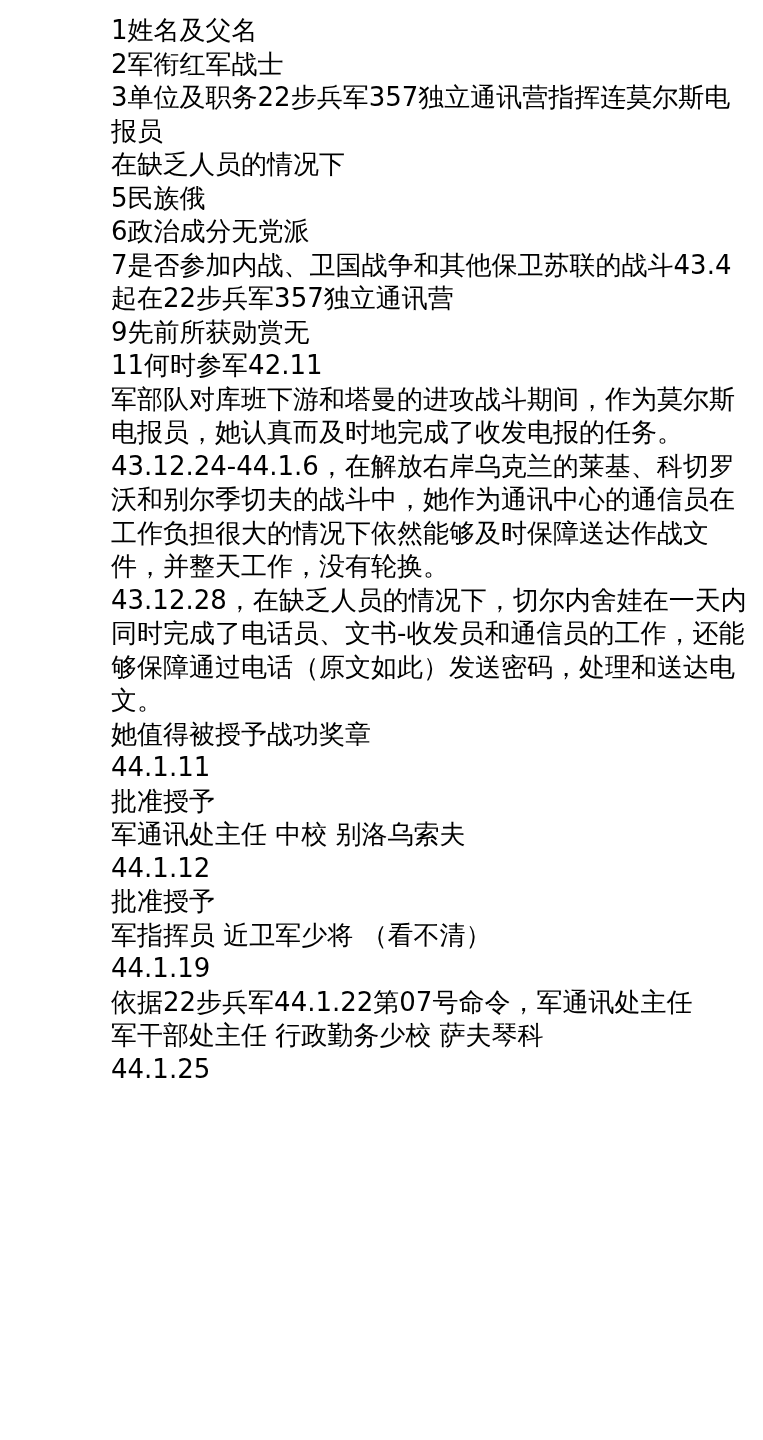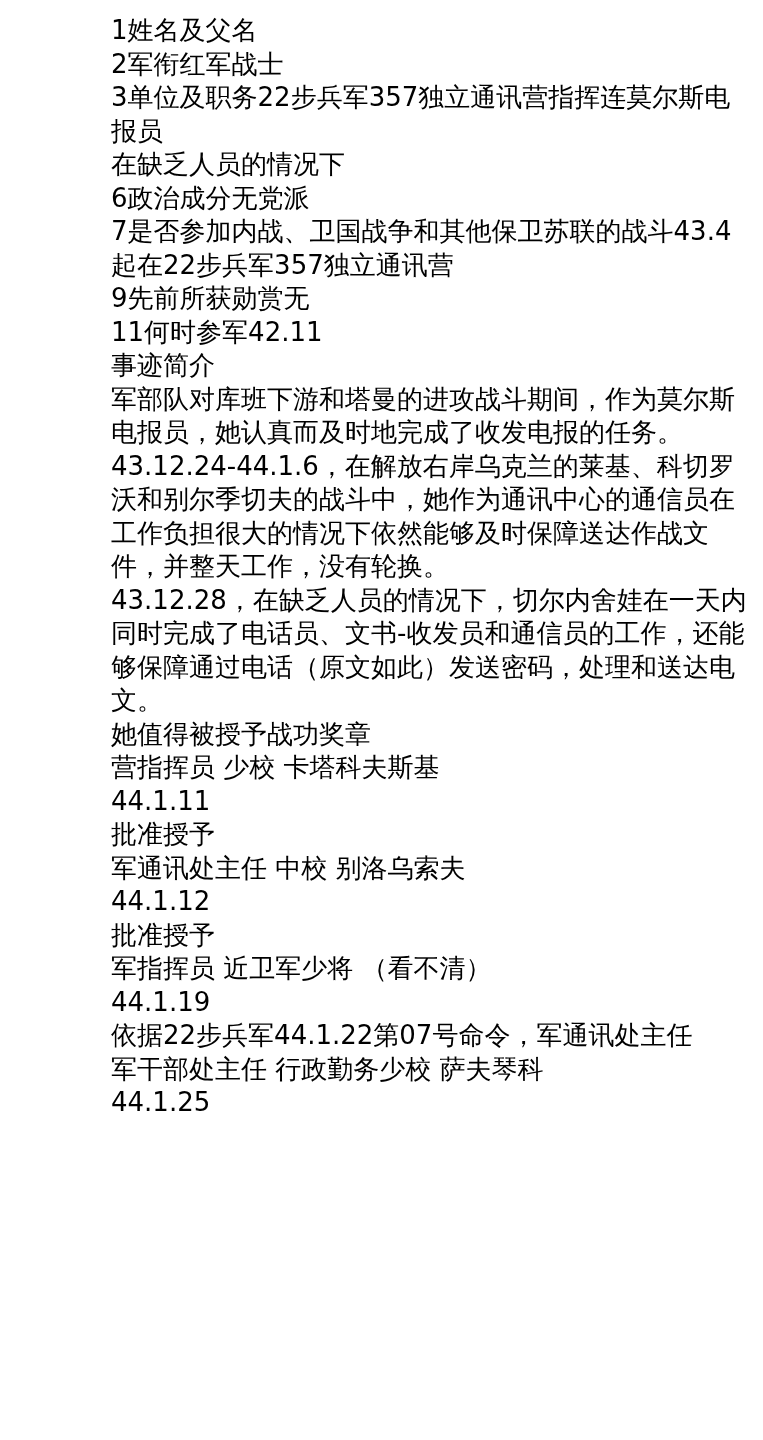--- a/index.html
+++ b/index.html
@@ -34,30 +34,29 @@
 </style>
 </head>
 <body>
 
 <div class="page">
   <div id="doc-body">
       <p class="doc-line">1姓名及父名</p>
       <p class="doc-line">2军衔红军战士</p>
       <p class="doc-line">3单位及职务22步兵军357独立通讯营指挥连莫尔斯电报员</p>
       <p class="doc-line">在缺乏人员的情况下</p>
+      <p class="doc-line">5民族俄</p>
       <p class="doc-line">6政治成分无党派</p>
       <p class="doc-line">7是否参加内战、卫国战争和其他保卫苏联的战斗43.4起在22步兵军357独立通讯营</p>
       <p class="doc-line">9先前所获勋赏无</p>
       <p class="doc-line">11何时参军42.11</p>
-      <p class="doc-line">事迹简介</p>
       <p class="doc-line">军部队对库班下游和塔曼的进攻战斗期间，作为莫尔斯电报员，她认真而及时地完成了收发电报的任务。</p>
       <p class="doc-line">43.12.24-44.1.6，在解放右岸乌克兰的莱基、科切罗沃和别尔季切夫的战斗中，她作为通讯中心的通信员在工作负担很大的情况下依然能够及时保障送达作战文件，并整天工作，没有轮换。</p>
       <p class="doc-line">43.12.28，在缺乏人员的情况下，切尔内舍娃在一天内同时完成了电话员、文书-收发员和通信员的工作，还能够保障通过电话（原文如此）发送密码，处理和送达电文。</p>
       <p class="doc-line">她值得被授予战功奖章</p>
-      <p class="doc-line">营指挥员 少校 卡塔科夫斯基</p>
       <p class="doc-line">44.1.11</p>
       <p class="doc-line">批准授予</p>
       <p class="doc-line">军通讯处主任 中校 别洛乌索夫</p>
       <p class="doc-line">44.1.12</p>
       <p class="doc-line">批准授予</p>
       <p class="doc-line">军指挥员 近卫军少将 （看不清）</p>
       <p class="doc-line">44.1.19</p>
       <p class="doc-line">依据22步兵军44.1.22第07号命令，军通讯处主任</p>
       <p class="doc-line">军干部处主任 行政勤务少校 萨夫琴科</p>
       <p class="doc-line">44.1.25</p>

